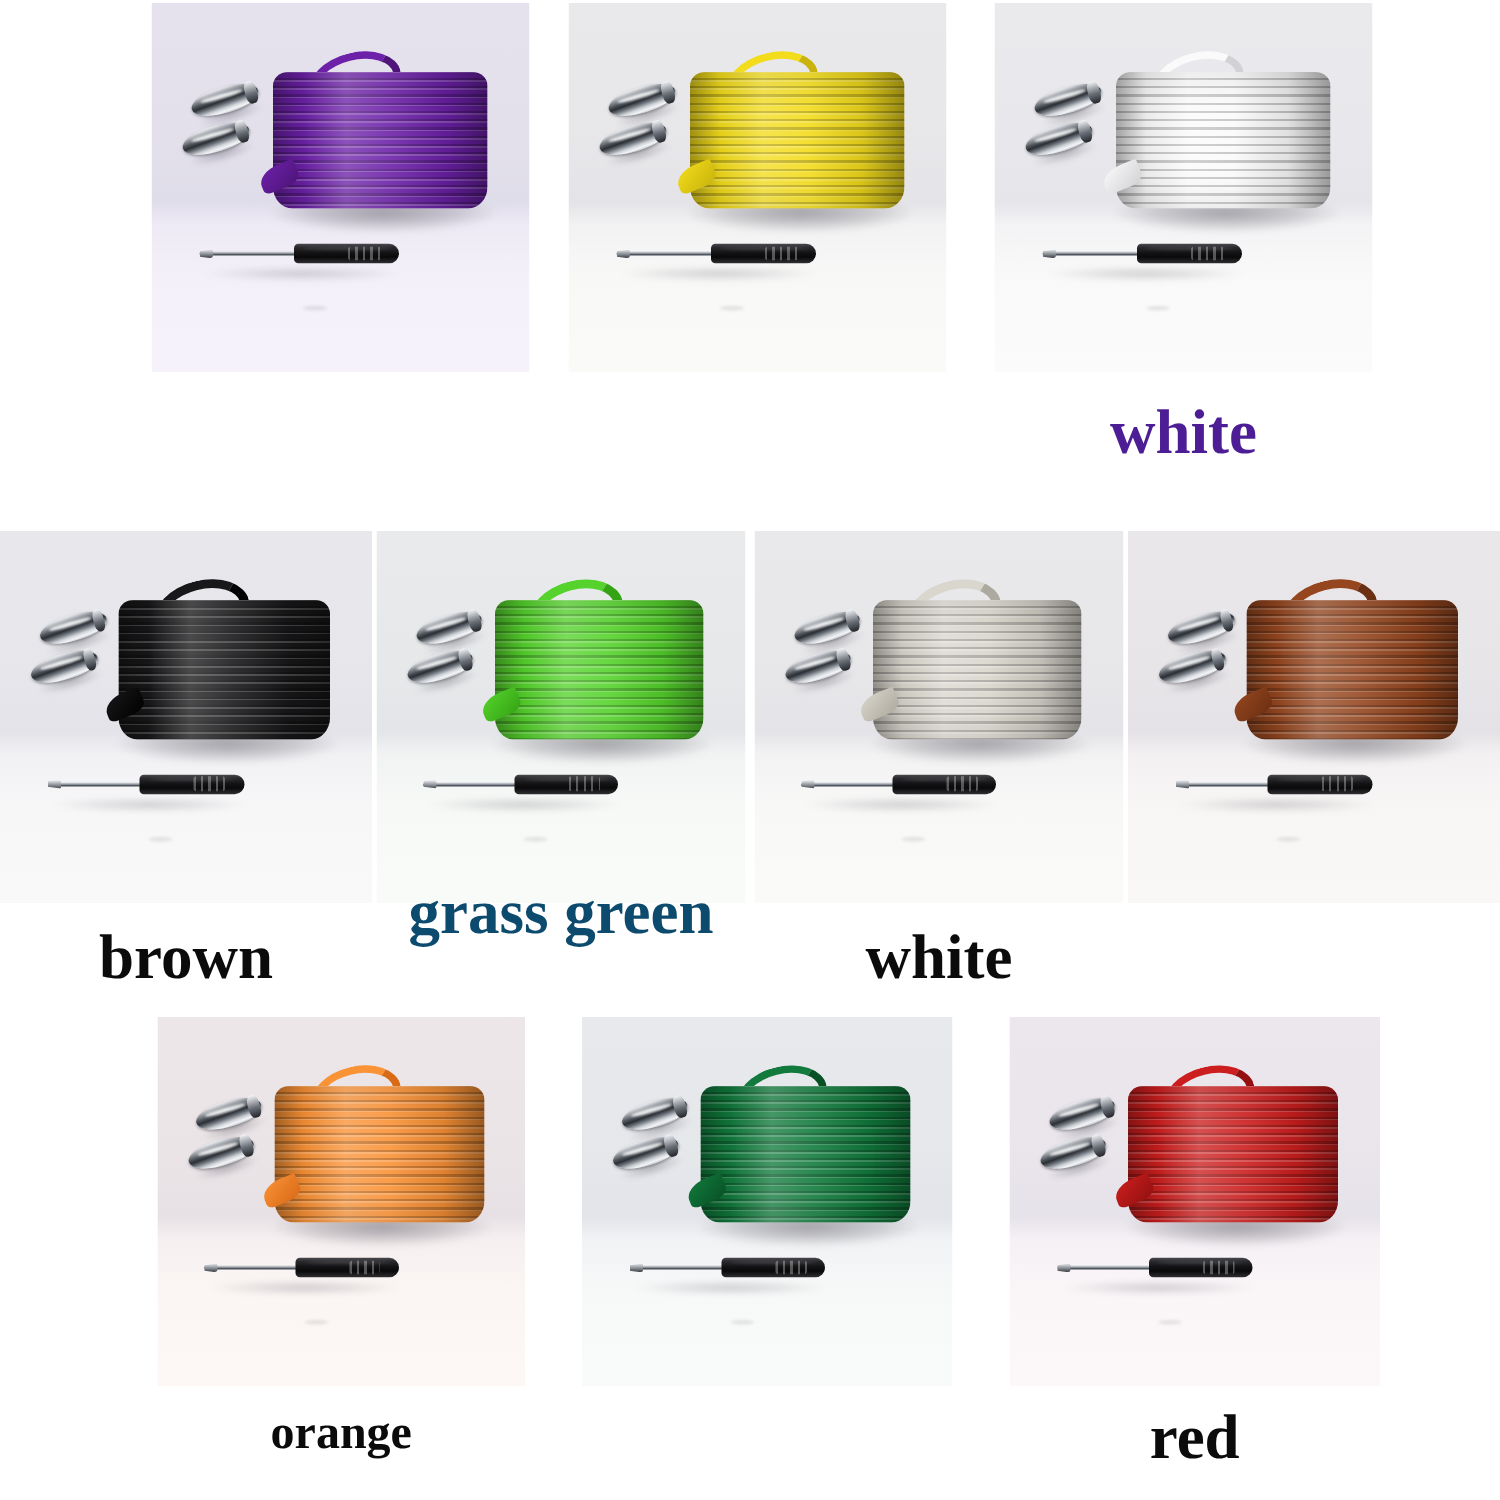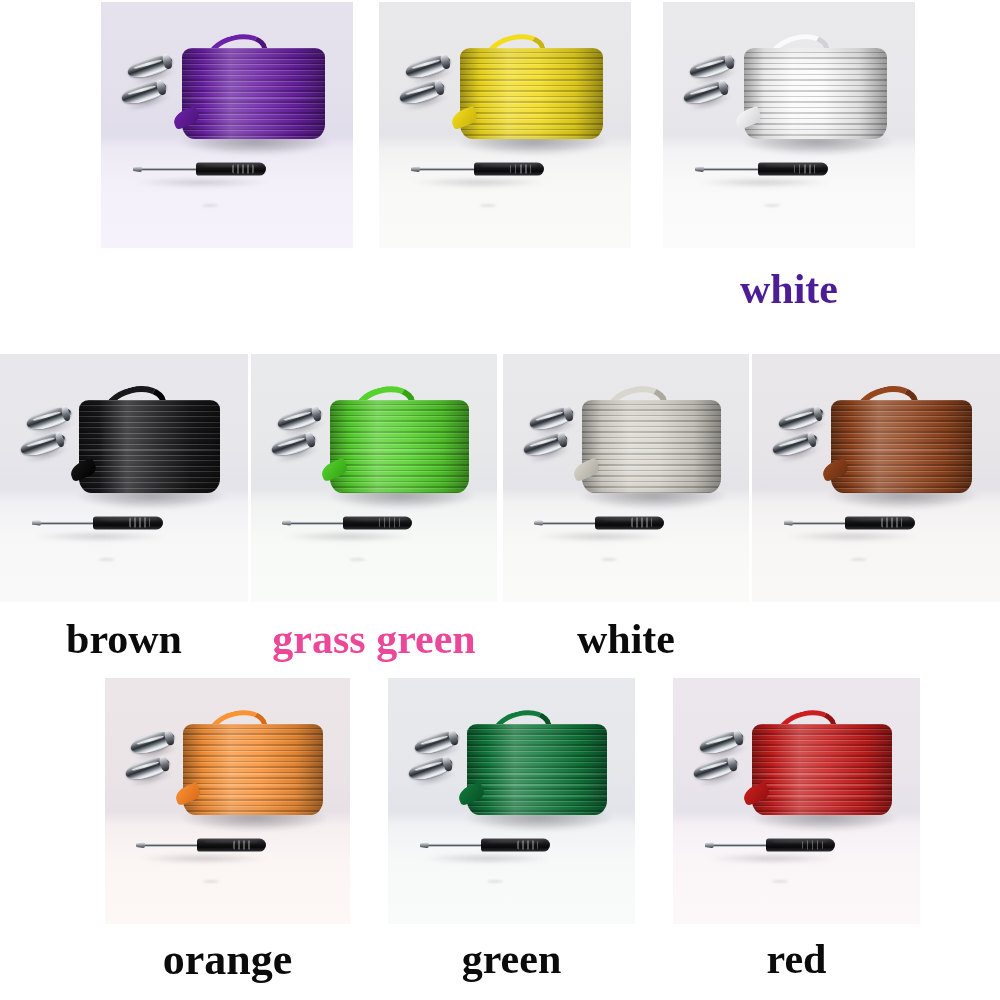--- a/index.html
+++ b/index.html
@@ -352,21 +352,21 @@
         <div class="aglet" style="left:19.68px;top:82.33198380566802px;width:45.263999999999996px;height:17.068825910931174px;"></div>
         <div class="driver-shadow" style="left:33.456px;top:177.71659919028338px;width:129.888px;height:9.036437246963562px;"></div>
         <div class="driver" style="left:31.488px;top:160.6477732793522px;width:129.888px;height:16.06477732793522px;">
           <div class="shaft" style="width:64.944px;"></div>
           <div class="tip"></div>
           <div class="handle" style="left:61.007999999999996px;width:68.88px;height:13.052631578947368px;"></div>
         </div>
         <div class="scuff" style="left:98.4px;top:203.82186234817812px;width:15.744px;height:3.0121457489878543px;"></div>
       </div>
     </div>
-    <div class="label" style="left:251px;top:618px;width:246px;font-size:42px;color:#ec4899;">grass green</div>
+    <div class="label" style="left:251px;top:588px;width:246px;font-size:42px;color:#0c4a6e;">grass green</div>
     <div class="tile" style="left:503px;top:354px;width:246px;height:248px;" title="beige">
       <div class="photo">
         <div class="backdrop"></div>
         <div class="tint" style="background:#f6f6f5;"></div>
         <div class="spool-shadow" style="left:76.752px;top:128.51821862348177px;width:147.6px;height:26.105263157894736px;"></div>
         <div class="spool-wrap" style="left:78.72px;top:46.18623481781376px;width:139.728px;height:92.37246963562752px;">
           <div class="loop" style="left:23.616px;top:-13.052631578947368px;width:51.168px;height:30.12145748987854px;border-width:6.0242914979757085px;border-top-color:#D9D6CD;border-right-color:#ADA99E;"></div>
           <div class="spool" style="background-color:#D9D6CD;"></div>
           <div class="tail" style="left:-8.856px;top:62.25101214574898px;width:25.584px;height:16.06477732793522px;background:linear-gradient(150deg, #D9D6CD, #ADA99E);"></div>
         </div>
@@ -423,21 +423,21 @@
         <div class="aglet" style="left:19.6px;top:81.66801619433198px;width:45.08px;height:16.931174089068826px;"></div>
         <div class="driver-shadow" style="left:33.32px;top:176.2834008097166px;width:129.35999999999999px;height:8.963562753036436px;"></div>
         <div class="driver" style="left:31.36px;top:159.35222672064776px;width:129.35999999999999px;height:15.935222672064777px;">
           <div class="shaft" style="width:64.67999999999999px;"></div>
           <div class="tip"></div>
           <div class="handle" style="left:60.76px;width:68.6px;height:12.947368421052632px;"></div>
         </div>
         <div class="scuff" style="left:98px;top:202.17813765182186px;width:15.68px;height:2.9878542510121457px;"></div>
       </div>
     </div>
-    <div class="label" style="left:105px;top:938px;width:245px;font-size:44px;color:#0b0b0b;">orange</div>
+    <div class="label" style="left:105px;top:938px;width:245px;font-size:32px;color:#0b0b0b;">orange</div>
     <div class="tile" style="left:388px;top:678px;width:247px;height:246px;" title="green">
       <div class="photo">
         <div class="backdrop"></div>
         <div class="tint" style="background:#f5f6f6;"></div>
         <div class="spool-shadow" style="left:77.064px;top:127.48178137651821px;width:148.2px;height:25.894736842105264px;"></div>
         <div class="spool-wrap" style="left:79.03999999999999px;top:45.81376518218623px;width:140.296px;height:91.62753036437246px;">
           <div class="loop" style="left:23.712px;top:-12.947368421052632px;width:51.376px;height:29.878542510121456px;border-width:5.9757085020242915px;border-top-color:#117A3C;border-right-color:#085125;"></div>
           <div class="spool" style="background-color:#117A3C;"></div>
           <div class="tail" style="left:-8.892px;top:61.74898785425101px;width:25.688px;height:15.935222672064777px;background:linear-gradient(150deg, #117A3C, #085125);"></div>
         </div>
@@ -447,21 +447,20 @@
         <div class="aglet" style="left:19.759999999999998px;top:81.66801619433198px;width:45.448px;height:16.931174089068826px;"></div>
         <div class="driver-shadow" style="left:33.592px;top:176.2834008097166px;width:130.416px;height:8.963562753036436px;"></div>
         <div class="driver" style="left:31.616px;top:159.35222672064776px;width:130.416px;height:15.935222672064777px;">
           <div class="shaft" style="width:65.208px;"></div>
           <div class="tip"></div>
           <div class="handle" style="left:61.256px;width:69.16px;height:12.947368421052632px;"></div>
         </div>
         <div class="scuff" style="left:98.8px;top:202.17813765182186px;width:15.808px;height:2.9878542510121457px;"></div>
       </div>
     </div>
-    <div class="label" style="left:388px;top:938px;width:247px;font-size:42px;color:#0b0b0b;">green</div>
     <div class="tile" style="left:673px;top:678px;width:247px;height:246px;" title="red">
       <div class="photo">
         <div class="backdrop"></div>
         <div class="tint" style="background:#f9f3f6;"></div>
         <div class="spool-shadow" style="left:77.064px;top:127.48178137651821px;width:148.2px;height:25.894736842105264px;"></div>
         <div class="spool-wrap" style="left:79.03999999999999px;top:45.81376518218623px;width:140.296px;height:91.62753036437246px;">
           <div class="loop" style="left:23.712px;top:-12.947368421052632px;width:51.376px;height:29.878542510121456px;border-width:5.9757085020242915px;border-top-color:#CC1E1E;border-right-color:#931010;"></div>
           <div class="spool" style="background-color:#CC1E1E;"></div>
           <div class="tail" style="left:-8.892px;top:61.74898785425101px;width:25.688px;height:15.935222672064777px;background:linear-gradient(150deg, #CC1E1E, #931010);"></div>
         </div>

